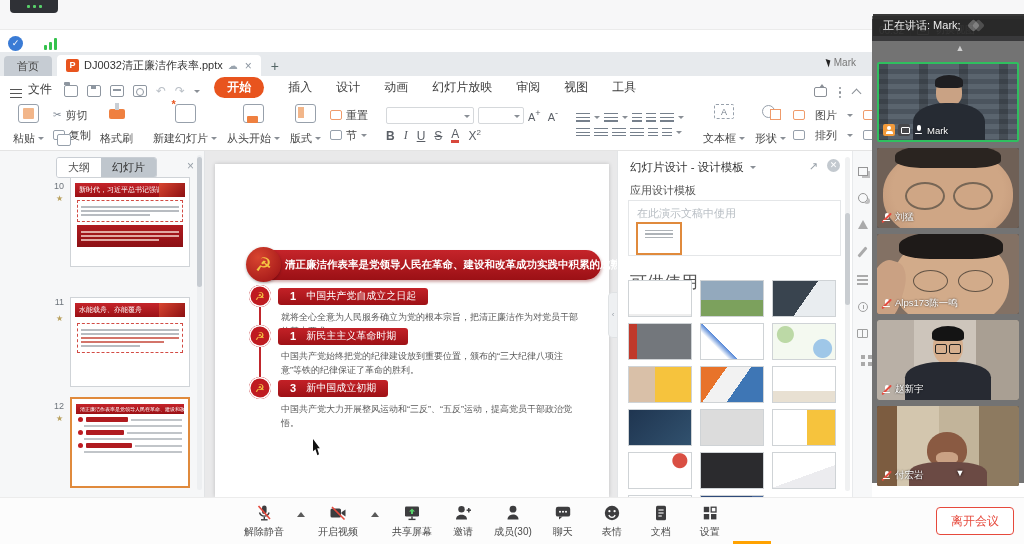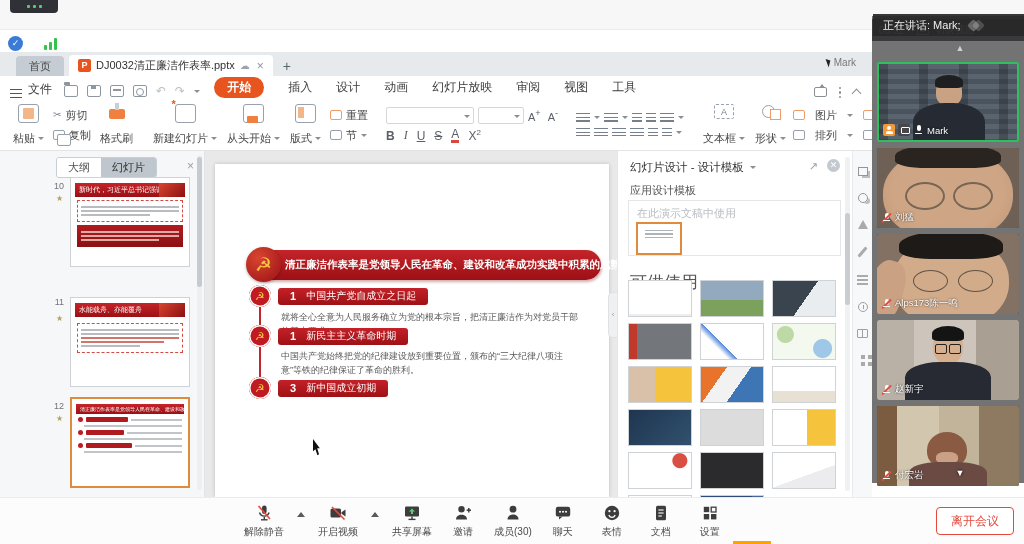--- a/index.html
+++ b/index.html
@@ -16,21 +16,21 @@
 .signal i{width:3px;background:#35c24d;border-radius:1px}
 .signal i:nth-child(1){height:5px}.signal i:nth-child(2){height:8px}.signal i:nth-child(3){height:12px}
 .speakbox{position:absolute;right:0;top:14px;width:151px;height:22px;background:rgba(40,40,40,.93);color:#eee;font-size:11px;display:flex;align-items:center;padding-left:10px;gap:8px;z-index:9}
 .tml{display:flex}
 .tml i{width:9px;height:9px;background:rgba(255,255,255,.28);transform:rotate(45deg);border-radius:2px}
 .tml i+i{margin-left:-4px;background:rgba(255,255,255,.18)}
 
 
 .wps{position:absolute;left:0;top:52px;width:872px;height:445px;background:#fff}
 .tabbar{position:absolute;left:0;top:0;width:100%;height:24px;background:#e7eaed;display:flex;align-items:flex-end}
-.hometab{margin-left:16px;width:48px;height:20px;background:#c6ccd3;border-radius:4px 4px 0 0;font-size:11px;color:#444;display:flex;align-items:center;justify-content:center}
+.hometab{margin-left:4px;width:48px;height:20px;background:#c6ccd3;border-radius:4px 4px 0 0;font-size:11px;color:#444;display:flex;align-items:center;justify-content:center}
 .doctab{margin-left:5px;height:21px;background:#fff;border-radius:4px 4px 0 0;display:flex;align-items:center;padding:0 9px;font-size:11px;color:#333;gap:5px}
 .pptico{width:13px;height:13px;background:#e8541e;color:#fff;font-size:9px;border-radius:2px;text-align:center;line-height:13px;font-weight:bold}
 .cloudi{color:#9aa4ae;font-size:10px}
 .closex{color:#8b95a0;font-size:12px;margin-left:2px}
 .plustab{margin-left:10px;font-size:14px;color:#566;padding-bottom:2px}
 .remotecursor{position:absolute;right:16px;top:5px;display:flex;gap:3px;font-size:10px;color:#777;align-items:center}
 .carrow{width:0;height:0;border-left:4px solid #222;border-top:3px solid transparent;border-bottom:6px solid transparent;transform:rotate(-20deg)}
 .menubar{position:absolute;top:24px;left:0;width:100%;height:22px;background:#fff;display:flex;align-items:flex-end;font-size:12px;color:#3c3c3c}
 .hmb{width:12px;height:9px;background:repeating-linear-gradient(180deg,#555 0 1.5px,transparent 1.5px 3.8px);margin:0 6px 0 10px}
 .filelbl{margin-right:12px}
@@ -563,20 +563,21 @@
         </div>
         <div class="idesc" style="top:186px">中国共产党始终把党的纪律建设放到重要位置，颁布的“三大纪律八项注意”等铁的纪律保证了革命的胜利。</div>
 
         <div class="itemrow" style="top:213px">
           <span class="iemblem">☭</span>
           <span class="ibar">
               <span class="inum">3</span>
               <span>新中国成立初期</span>
             </span>
         </div>
+        <div class="idesc" style="top:239px">中国共产党大力开展整风运动和“三反”、“五反”运动，提高党员干部政治觉悟。</div>
       </div>
       <div class="mcursor"></div>
     </div>
     <div class="collapsehandle">‹</div>
 
     <div class="designpanel">
       <div class="dphead">
           <span>幻灯片设计 - 设计模板</span>
           <span class="cv"></span>
         </div>

